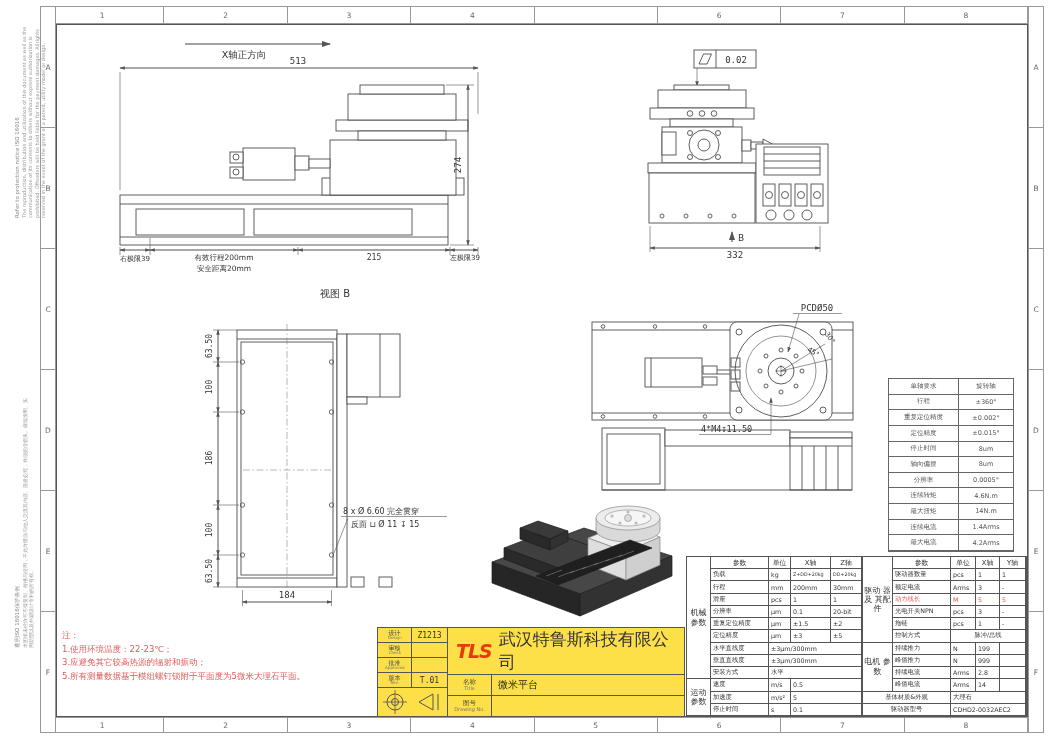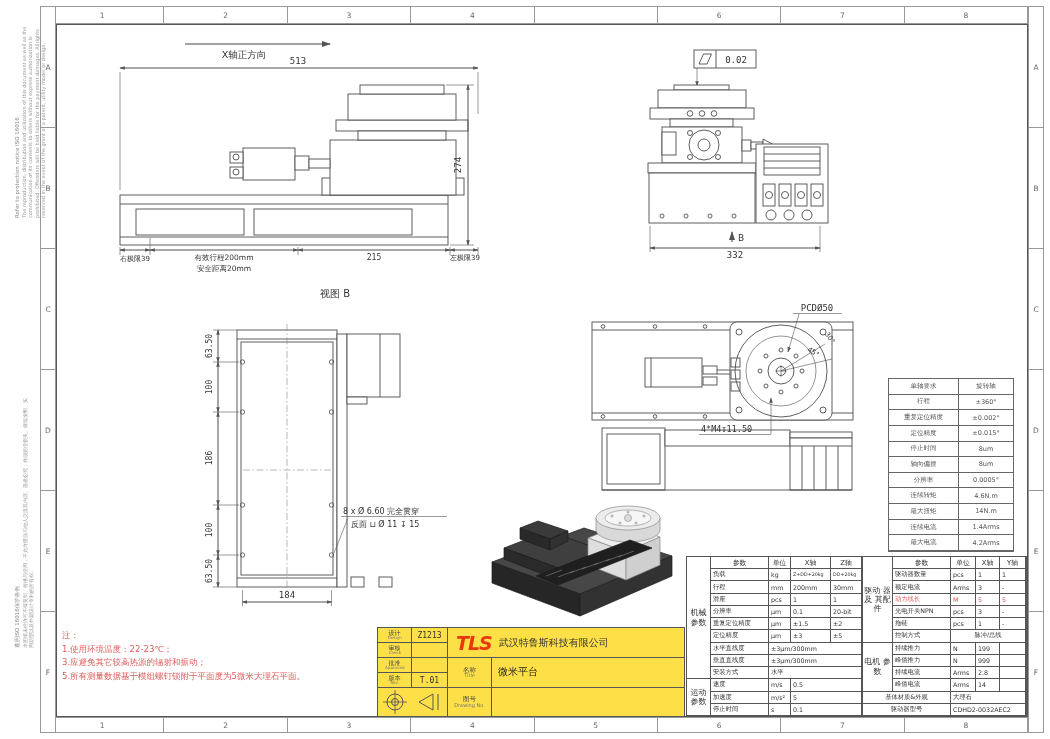--- a/index.html
+++ b/index.html
@@ -31,21 +31,21 @@
   .tb-left{width:70px;display:flex;flex-direction:column;border-right:1px solid #555;box-sizing:border-box;}
   .tb-row{flex:0 0 15px;display:flex;border-bottom:1px solid #555;box-sizing:border-box;}
   .tb-lab{width:33px;border-right:1px solid #555;display:flex;flex-direction:column;align-items:center;justify-content:center;line-height:1;}
   .tb-lab .cn{font-size:6px;color:#444;}
   .tb-lab .en{font-size:4.5px;color:#777;transform:scale(.9);}
   .tb-val{flex:1;display:flex;align-items:center;justify-content:center;font-size:8px;color:#333;font-family:"DejaVu Sans Mono","Liberation Mono",monospace;}
   .tb-sym{flex:1;display:flex;align-items:center;justify-content:space-around;}
   .tb-right{flex:1;display:flex;flex-direction:column;}
   .tb-company{flex:0 0 30px;display:flex;align-items:center;border-bottom:1px solid #555;box-sizing:border-box;padding-left:8px;gap:7px;}
   .logo{font-size:19px;font-weight:bold;color:#e8380d;letter-spacing:-1px;font-style:italic;}
-  .company{font-size:10px;color:#333;}
+  .company{font-size:17px;color:#333;}
   .tb-row2{flex:1;display:flex;border-bottom:1px solid #555;box-sizing:border-box;}
   .tb-row2:last-child{border-bottom:none;}
   .tb-lab2{width:43px;border-right:1px solid #555;display:flex;flex-direction:column;align-items:center;justify-content:center;line-height:1;}
   .tb-lab2 .cn{font-size:6.5px;color:#444;}
   .tb-lab2 .en{font-size:5px;color:#777;}
   .tb-val2{flex:1;display:flex;align-items:center;padding-left:6px;font-size:10px;color:#222;font-family:"DejaVu Sans Mono","Liberation Mono",monospace;}
   .tb-val2.cnv{font-family:"DejaVu Sans","Liberation Sans",sans-serif;}
   
   .ptable{position:absolute;display:grid;border:1px solid #555;box-sizing:border-box;background:#fff;}
   .ptable .pc{border-right:1px solid #555;border-bottom:1px solid #555;font-size:6.3px;color:#333;display:flex;align-items:center;padding:0 2px;overflow:hidden;white-space:nowrap;}

